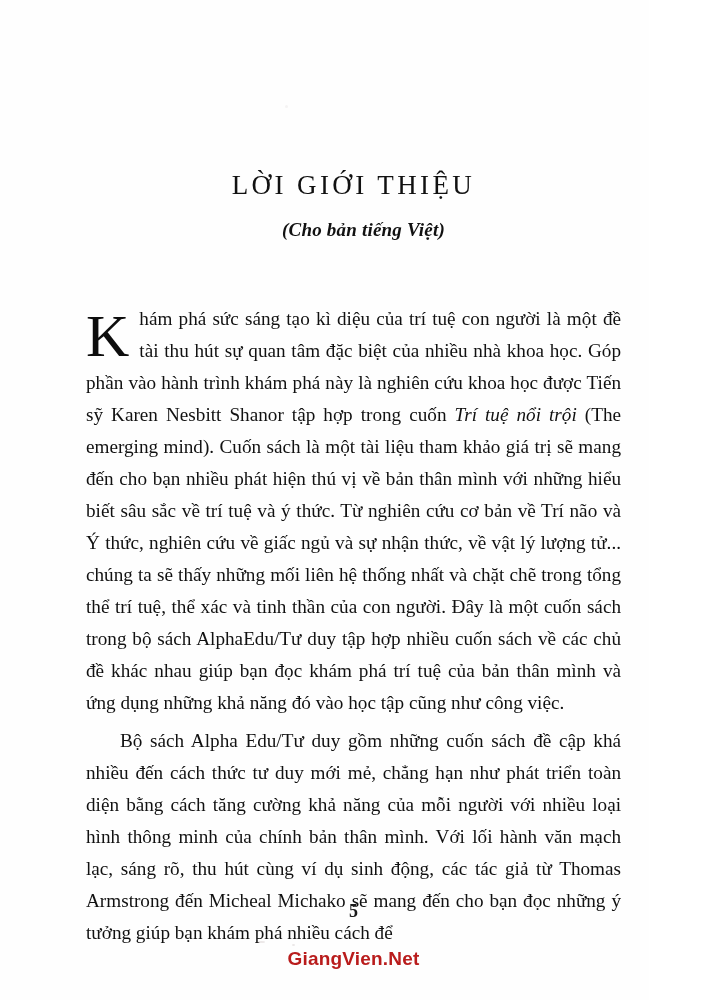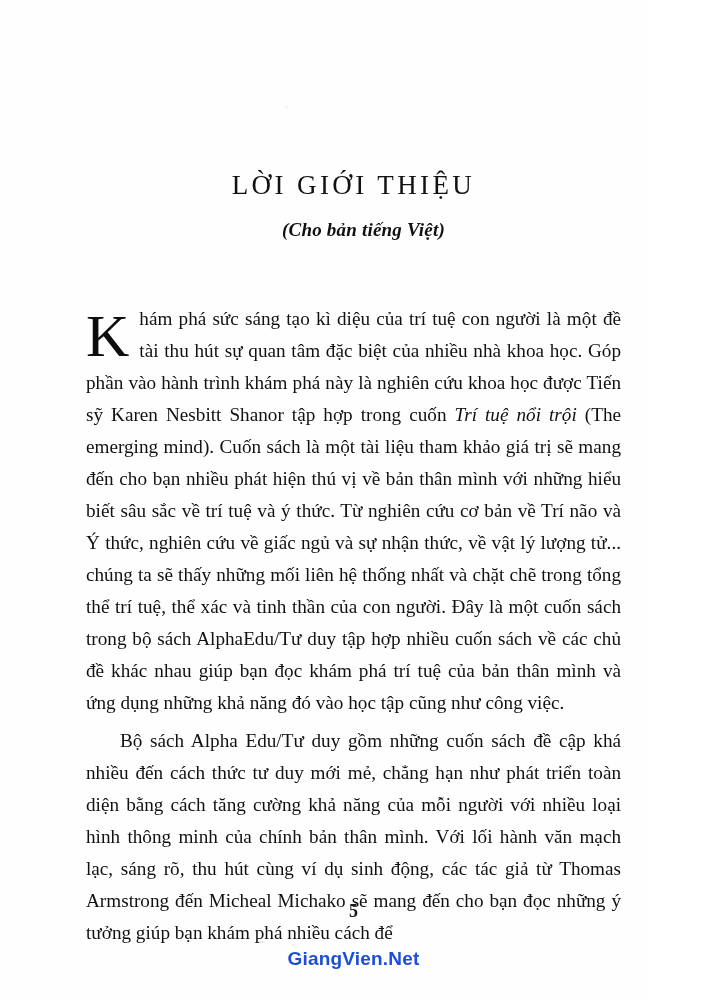--- a/index.html
+++ b/index.html
@@ -136,15 +136,15 @@
     </p>
 
     <p class="para">
       <span>Bộ sách Alpha Edu/Tư duy gồm những cuốn sách đề cập khá nhiều đến cách thức tư duy mới mẻ, chẳng hạn như phát triển toàn diện bằng cách tăng cường khả năng của mỗi người với nhiều loại hình thông minh của chính bản thân mình. Với lối hành văn mạch lạc, sáng rõ, thu hút cùng ví dụ sinh động, các tác giả từ Thomas Armstrong đến Micheal Michako sẽ mang đến cho bạn đọc những ý tưởng giúp bạn khám phá nhiều cách để</span>
     </p>
 
   </div>
 
   <div class="page-number">5</div>
 
-  <div class="watermark" style="color: #1d4ed8;">GiangVien.Net</div>
+  <div class="watermark" style="color: #b91c1c;">GiangVien.Net</div>
 
 </div>
 
 </body></html>

